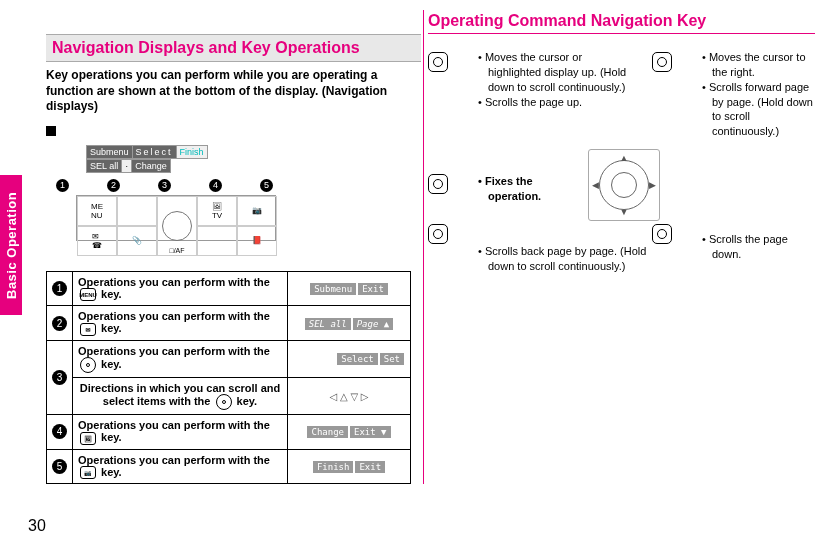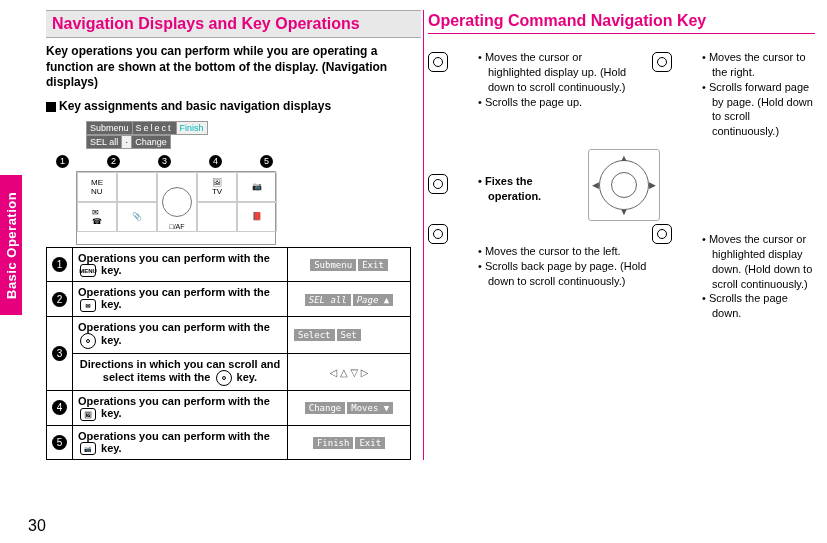--- a/index.html
+++ b/index.html
@@ -28,21 +28,21 @@
   }
   .page-number {
     position: absolute;
     left: 28px; bottom: 8px;
     font-size: 16px;
   }
   .content {
     display: flex;
     padding-left: 46px;
   }
-  .left-col { width: 375px; }
+  .left-col { width: 375px; margin-top: 24px; }
   .right-col { width: 392px; border-left: 1.5px solid #e6007e; padding-left: 4px; margin-left: 2px;}
   .heading1 {
     background: #e8e8e8;
     color: #e6007e;
     font-weight: bold;
     font-size: 16px;
     padding: 4px 6px;
     border-top: 1px solid #aaa;
     border-bottom: 1px solid #aaa;
     margin-bottom: 6px;
@@ -64,21 +64,21 @@
   .dia-top .cell:last-child { border-right:none; }
   .dia-top .cell.inv { background:#666; color:#fff;}
   .dia-top .cell.fin { color:#0bb;}
   .dia-nums {
     position:absolute; left:10px; top:34px;
     display:flex; gap:38px;
   }
   .dnum { background:#000; color:#fff; border-radius:50%; width:13px; height:13px; font-size:9px; display:flex; align-items:center; justify-content:center;}
   .dia-keypad {
     position:absolute; left:30px; top:50px;
-    width:200px; height:74px;
+    width:200px; height:46px;
     border:1px solid #999;
     display:grid;
     grid-template-columns: 40px 40px 40px 40px 40px;
     grid-template-rows: 30px 30px;
     font-size:8px;
   }
   .dia-keypad .k { border:1px solid #ccc; display:flex; align-items:center; justify-content:center;}
   .dia-keypad .center { grid-row: 1 / span 2; grid-column:3; position:relative;}
   .dia-keypad .center .nav { width:30px; height:30px; border:1px solid #777; border-radius:50%; position:relative;}
   
@@ -134,21 +134,21 @@
 <body>
 
 <div class="side-tab">Basic Operation</div>
 <div class="page-number">30</div>
 
 <div class="content">
 
   <div class="left-col">
     <div class="heading1">Navigation Displays and Key Operations</div>
     <div class="intro">Key operations you can perform while you are operating a function are shown at the bottom of the display. (Navigation displays)</div>
-    <div class="block-label"><span class="sq"></span><span>Key assignments and basic navigation displays</span></div>
+    <div class="block-label"><span class="sq"></span></div>
 
     <div class="diagram-area">
       <div class="dia-top" style="top:0;">
         <div class="cell inv">Submenu</div>
         <div class="cell inv" style="letter-spacing:2px;">Select</div>
         <div class="cell fin">Finish</div>
       </div>
       <div class="dia-top" style="top:14px;">
         <div class="cell inv">SEL all</div>
         <div class="cell">·</div>
@@ -185,30 +185,30 @@
         <td style="text-align:center;"><span class="gray-badge">Submenu</span><span class="gray-badge">Exit</span></td>
       </tr>
       <tr>
         <td><span class="num-circle">2</span></td>
         <td class="desc"><span>Operations you can perform with the </span><span class="key-icon">✉</span><span> key.</span></td>
         <td style="text-align:center;font-style:italic;"><span class="gray-badge">SEL all</span><span class="gray-badge">Page ▲</span></td>
       </tr>
       <tr>
         <td rowspan="2"><span class="num-circle">3</span></td>
         <td class="desc"><span>Operations you can perform with the </span><span class="nav-icon"></span><span> key.</span></td>
-        <td style="text-align:left;"><span class="gray-badge">Select</span><span class="gray-badge">Set</span></td>
+        <td style="text-align:right;"><span class="gray-badge">Select</span><span class="gray-badge">Set</span></td>
       </tr>
       <tr>
         <td class="desc"><span>Directions in which you can scroll and select items with the </span><span class="nav-icon"></span><span> key.</span></td>
         <td style="text-align:center;"><span class="gray-arrow">◁ △ ▽ ▷</span></td>
       </tr>
       <tr>
         <td><span class="num-circle">4</span></td>
         <td class="desc"><span>Operations you can perform with the </span><span class="key-icon">🖼</span><span> key.</span></td>
-        <td style="text-align:center;"><span class="gray-badge">Change</span><span class="gray-badge">Moves ▼</span></td>
+        <td style="text-align:center;"><span class="gray-badge">Change</span><span class="gray-badge">Exit ▼</span></td>
       </tr>
       <tr>
         <td><span class="num-circle">5</span></td>
         <td class="desc"><span>Operations you can perform with the </span><span class="key-icon">📷</span><span> key.</span></td>
         <td style="text-align:center;"><span class="gray-badge">Finish</span><span class="gray-badge">Exit</span></td>
       </tr>
     </tbody>
       </table>
   </div>
 
@@ -254,30 +254,28 @@
         <div class="arrow" style="bottom:3px;">▼</div>
         <div class="arrow" style="left:3px;">◀</div>
         <div class="arrow" style="right:3px;">▶</div>
       </div>
 
       <div class="nav-square" style="left:0; top:180px;">
           <div class="dot"></div>
         </div>
       <div class="block" style="left:10px; top:200px; width:210px;">
         <ul>
-          <li>Moves the cursor to the left.</li>
           <li>Scrolls back page by page. (Hold down to scroll continuously.)</li>
         </ul>
       </div>
 
       <div class="nav-square" style="left:224px; top:180px;">
           <div class="dot"></div>
         </div>
       <div class="block" style="left:234px; top:188px; width:155px;">
         <ul>
-          <li>Moves the cursor or highlighted display down. (Hold down to scroll continuously.)</li>
           <li>Scrolls the page down.</li>
         </ul>
       </div>
     </div>
   </div>
 
 </div>
 
 </body></html>

